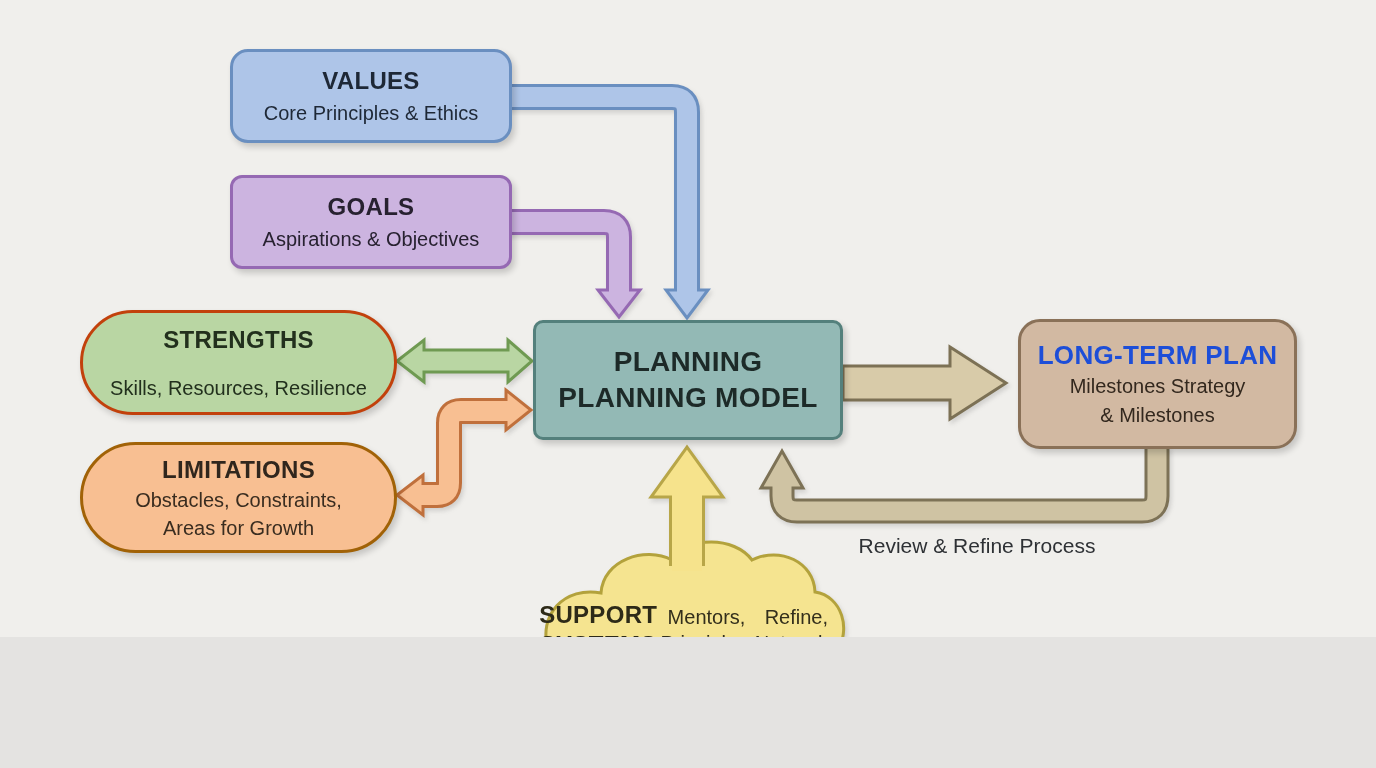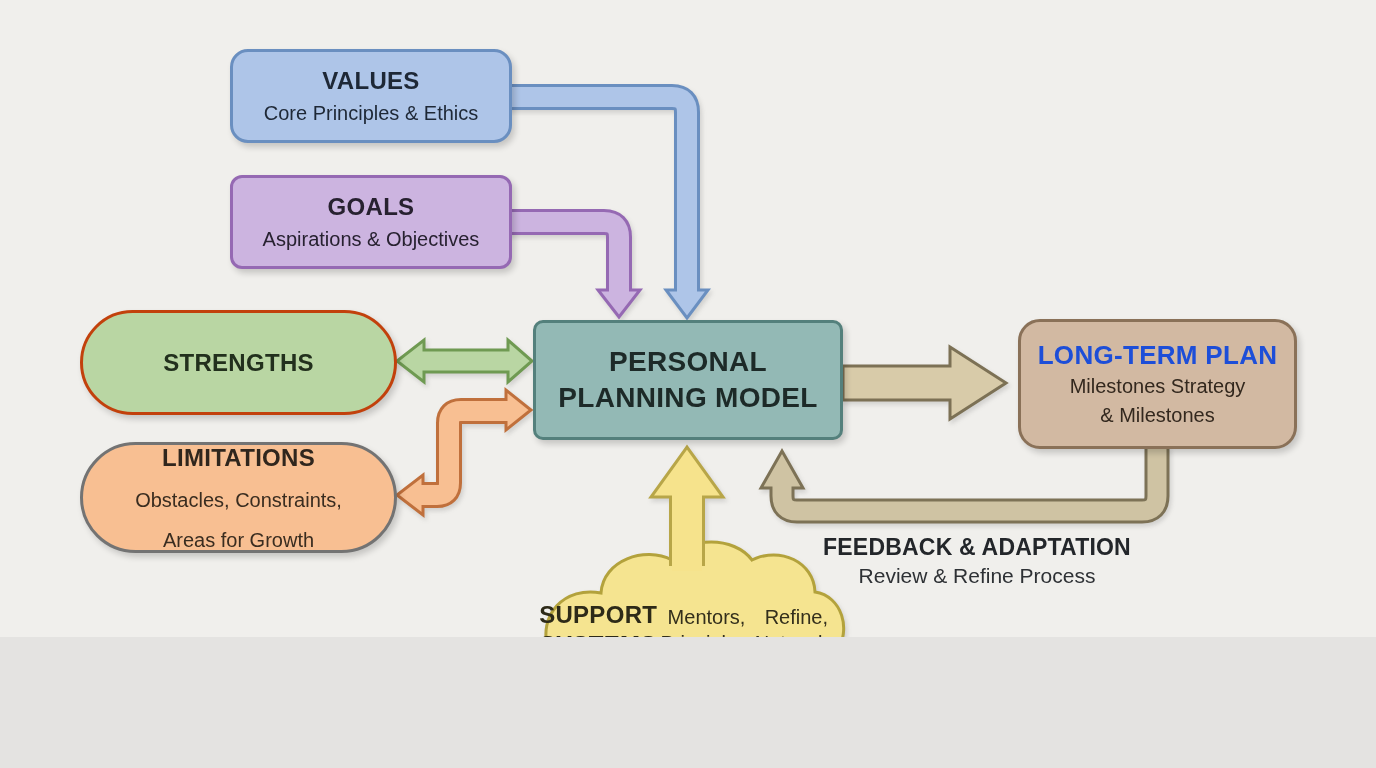--- a/index.html
+++ b/index.html
@@ -30,21 +30,21 @@
 
   .goals{left:230px;top:175px;width:282px;height:94px;border-radius:12px;
          background:#ccb4e0;border:3px solid #9569b3;gap:4px;}
   .goals .node-title,.goals .node-sub{color:#272130;}
 
   .strengths{left:80px;top:310px;width:317px;height:105px;border-radius:53px;
              background:#b9d6a3;border:3px solid #c2410c;gap:20px;}
   .strengths .node-title,.strengths .node-sub{color:#22301d;}
 
   .limitations{left:80px;top:442px;width:317px;height:111px;border-radius:56px;
-               background:#f8bf92;border:3px solid #737373;gap:14px;}
+               background:#f8bf92;border:3px solid #a16207;gap:2px;}
   .limitations .node-title{color:#30261d;}
   .limitations .node-sub{color:#3a2d20;}
 
   .center-node{left:533px;top:320px;width:310px;height:120px;border-radius:10px;
                background:#93b9b5;border:3px solid #54807c;}
   .center-node .node-title{font-size:28px;font-weight:600;line-height:36px;color:#1d2a28;}
 
   .plan{left:1018px;top:319px;width:279px;height:130px;border-radius:22px;
         background:#d2b9a2;border:3px solid #8a7158;gap:3px;}
   .plan .node-title{font-size:26px;color:#1d4ed8;}
@@ -133,43 +133,43 @@
     <div class="node-sub">Core Principles &amp; Ethics</div>
   </div>
 
   <div class="node goals">
     <div class="node-title">GOALS</div>
     <div class="node-sub">Aspirations &amp; Objectives</div>
   </div>
 
   <div class="node strengths">
     <div class="node-title">STRENGTHS</div>
+    <div class="node-sub">Skills, Resources, Resilience</div>
   </div>
 
   <div class="node limitations">
     <div class="node-title">LIMITATIONS</div>
     <div class="node-sub">Obstacles, Constraints,</div>
     <div class="node-sub">Areas for Growth</div>
   </div>
 
   <div class="node center-node">
-    <div class="node-title">PERSONAL</div>
+    <div class="node-title">PLANNING</div>
     <div class="node-title">PLANNING MODEL</div>
   </div>
 
   <div class="node plan">
     <div class="node-title">LONG-TERM PLAN</div>
     <div class="node-sub">Milestones Strategy</div>
     <div class="node-sub">&amp; Milestones</div>
   </div>
 
   <div class="cloud-text">
     <div class="node-title">SUPPORT SYSTEMS</div>
     <div class="node-sub">Mentors, Principles,</div>
     <div class="node-sub">Refine, Networks</div>
   </div>
 
   <div class="feedback-label">
-    <div class="fb-title">FEEDBACK &amp; ADAPTATION</div>
     <div class="fb-sub">Review &amp; Refine Process</div>
   </div>
 
 </div>
 
 </body></html>

